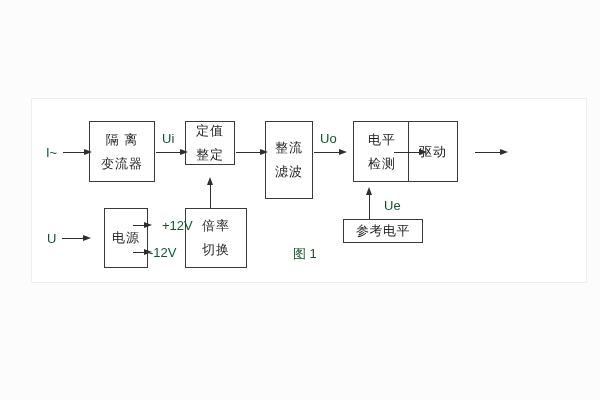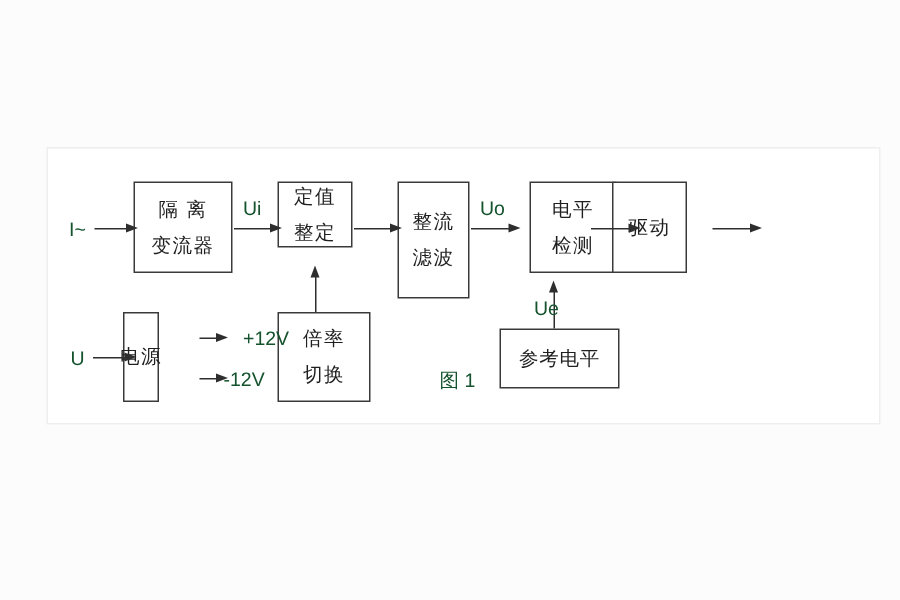--- a/index.html
+++ b/index.html
@@ -70,47 +70,47 @@
   <div class="blk" style="left:353px;top:121px;width:58px;height:61px">
     <span>电平</span>
     <span>检测</span>
   </div>
 
   <div class="blk" style="left:408px;top:121px;width:50px;height:61px">
     <span>驱动</span>
   </div>
 
 
-  <div class="blk" style="left:82px;top:208px;width:24px;height:60px">
+  <div class="blk" style="left:104px;top:208px;width:44px;height:60px">
     <span>电源</span>
   </div>
 
   <div class="blk" style="left:185px;top:208px;width:62px;height:60px">
     <span>倍率</span>
     <span>切换</span>
   </div>
 
-  <div class="blk" style="left:333px;top:219px;width:80px;height:40px;letter-spacing:0.5px">
+  <div class="blk" style="left:343px;top:219px;width:80px;height:24px;letter-spacing:0.5px">
     <span>参考电平</span>
   </div>
 
   <div class="ar" style="left:63px;top:152px;width:22px"></div>
   <div class="ar" style="left:156px;top:152px;width:25px"></div>
   <div class="ar" style="left:236px;top:152px;width:25px"></div>
   <div class="ar" style="left:314px;top:152px;width:26px"></div>
   <div class="ar" style="left:394px;top:152px;width:26px"></div>
   <div class="ar" style="left:475px;top:152px;width:26px"></div>
   <div class="ar" style="left:62px;top:238px;width:22px"></div>
   <div class="ar" style="left:133px;top:225px;width:12px"></div>
   <div class="ar" style="left:133px;top:252px;width:12px"></div>
 
   <div class="au" style="left:210px;top:184px;height:24px"></div>
   <div class="au" style="left:369px;top:194px;height:25px"></div>
 
   <span class="lbl" style="left:46px;top:145px">I~</span>
   <span class="lbl" style="left:47px;top:231px">U</span>
   <span class="lbl" style="left:162px;top:131px">Ui</span>
   <span class="lbl" style="left:320px;top:131px">Uo</span>
-  <span class="lbl" style="left:356px;top:198px">Ue</span>
+  <span class="lbl" style="left:384px;top:198px">Ue</span>
   <span class="lbl" style="left:162px;top:218px">+12V</span>
   <span class="lbl" style="left:149px;top:245px">-12V</span>
   <span class="lbl" style="left:293px;top:245px">图 1</span>
 </div>
 
 </body></html>

